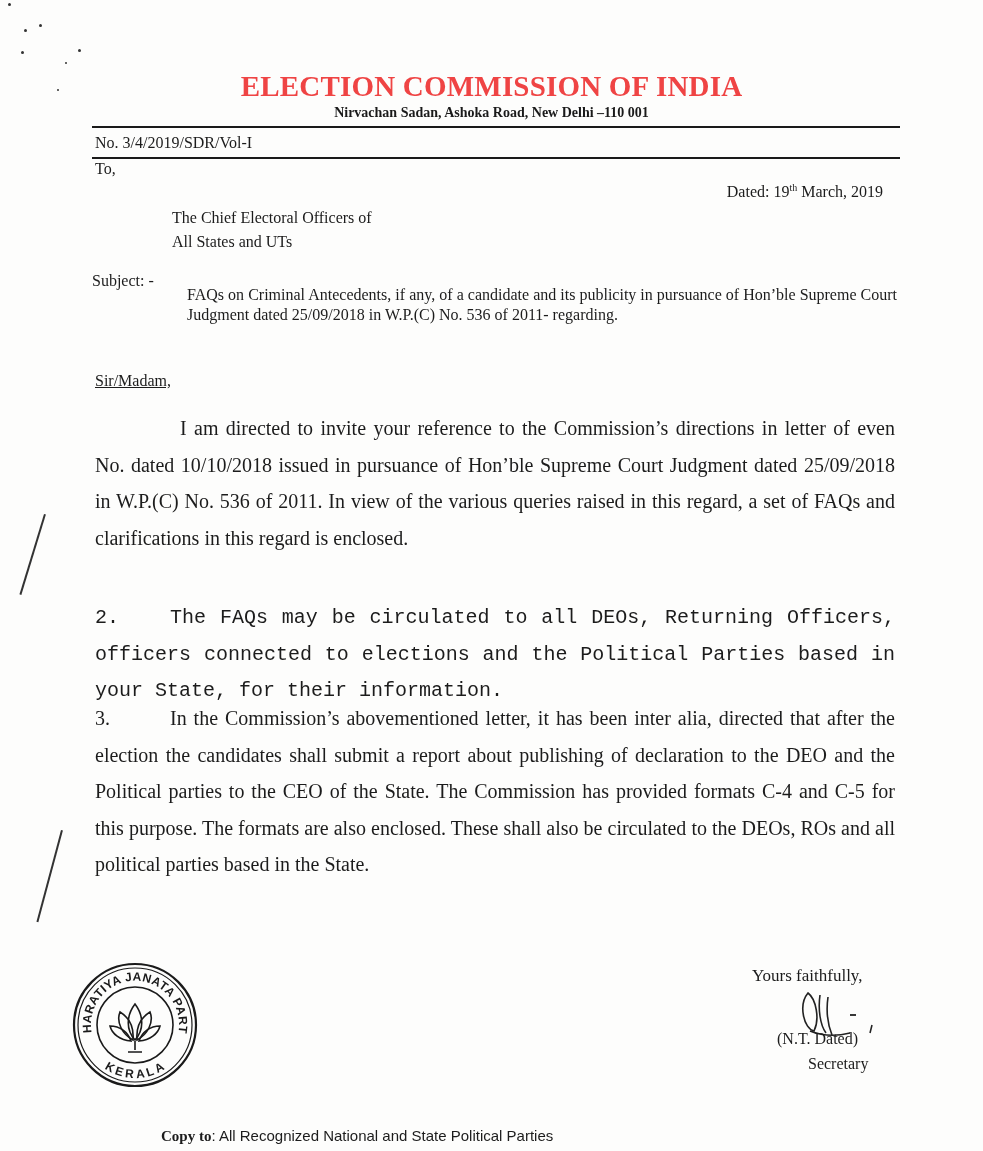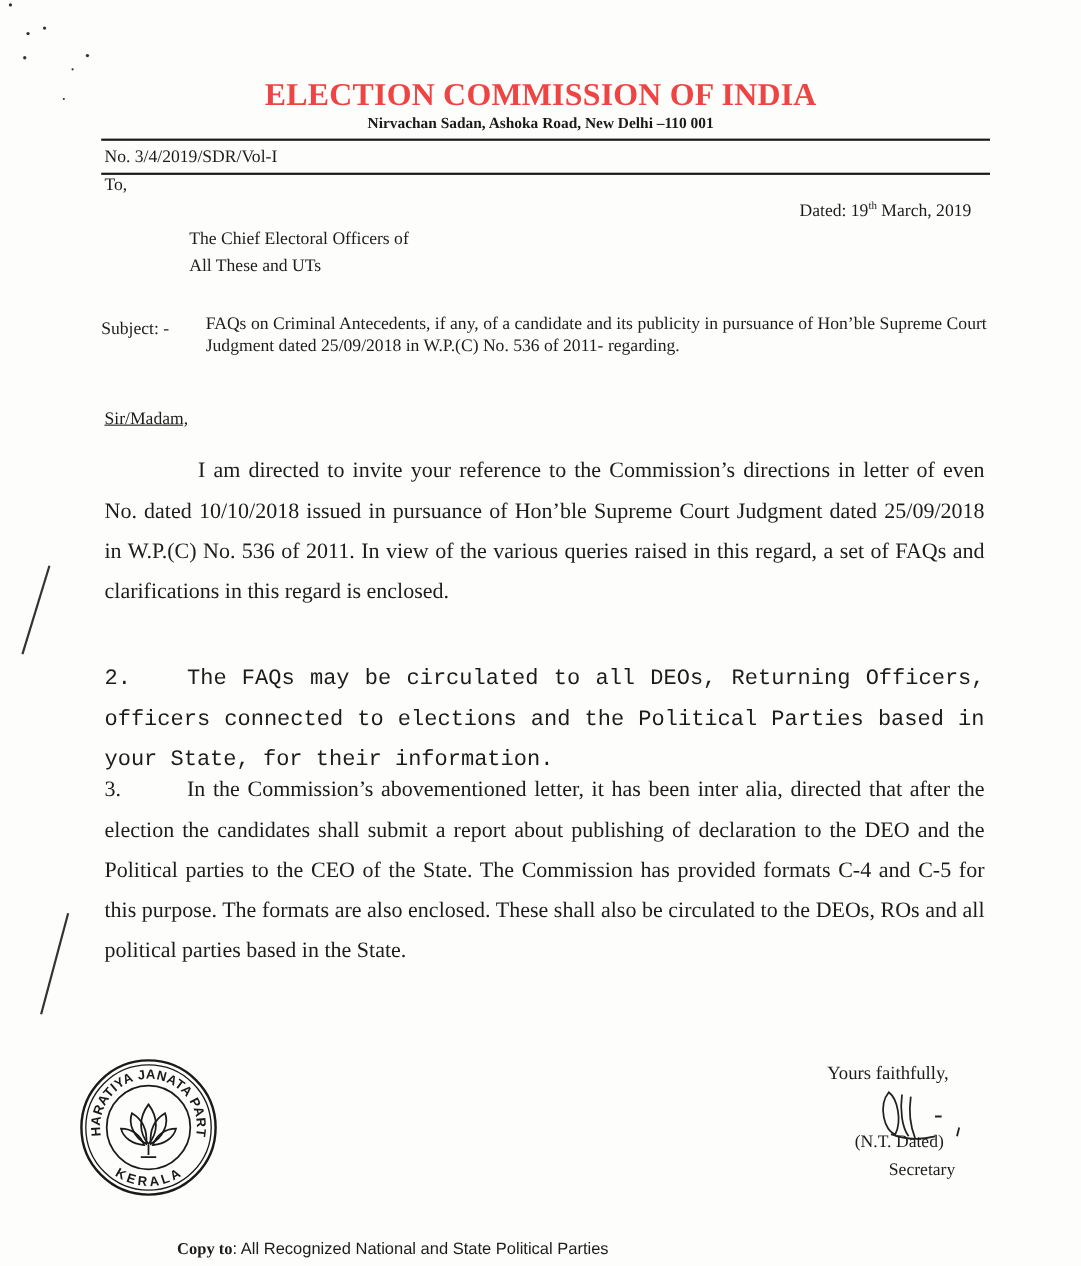--- a/index.html
+++ b/index.html
@@ -19,21 +19,21 @@
     font-size: 14px; font-weight: bold; color: #1a1a1a;
   }
   .rule { left: 92px; width: 808px; height: 2px; background: #1a1a1a; }
   .rule.top { top: 126px; }
   .rule.bottom { top: 157px; }
   .ref-no { left: 95px; top: 134px; font-size: 16px; }
   .dated { right: 100px; top: 134px; font-size: 16px; margin-top: 48px; }
   .dated sup { font-size: 10px; }
   .to { left: 95px; top: 160px; font-size: 16px; }
   .addressee { left: 172px; top: 206px; font-size: 16px; line-height: 24px; }
-  .subject-label { left: 92px; top: 291px; font-size: 16px; }
+  .subject-label { left: 92px; top: 272px; font-size: 16px; }
   .subject-text { left: 187px; top: 285px; width: 710px; font-size: 16px; line-height: 20px; text-align: justify; }
   .salutation { left: 95px; top: 372px; font-size: 16px; text-decoration: underline; }
   .para {
     left: 95px; width: 800px; font-size: 20px; line-height: 36.5px;
     text-align: justify; text-align-last: left;
   }
   .p1 { top: 410px; text-indent: 85px; }
   .p2 { top: 600px; font-family: Liberation Mono, monospace; }
   .p3 { top: 700px; }
   .para .num { display: inline-block; width: 75px; }
@@ -67,21 +67,21 @@
 <div class="abs address">Nirvachan Sadan, Ashoka Road, New Delhi –110 001</div>
 
 <div class="abs rule top"></div>
 <div class="abs ref-no">No. 3/4/2019/SDR/Vol-I</div>
 <div class="abs dated"><span>Dated: 19</span><sup>th</sup><span> March, 2019</span></div>
 <div class="abs rule bottom"></div>
 
 <div class="abs to">To,</div>
 <div class="abs addressee">
   <div>The Chief Electoral Officers of</div>
-  <div>All These and UTs</div>
+  <div>All States and UTs</div>
 </div>
 
 <div class="abs subject-label">Subject: -</div>
 <div class="abs subject-text">FAQs on Criminal Antecedents, if any, of a candidate and its publicity in pursuance of Hon’ble Supreme Court Judgment dated 25/09/2018 in W.P.(C) No. 536 of 2011- regarding.</div>
 
 <div class="abs salutation">Sir/Madam,</div>
 
 <div class="abs para p1">I am directed to invite your reference to the Commission’s directions in letter of even No. dated 10/10/2018 issued in pursuance of Hon’ble Supreme Court Judgment dated 25/09/2018 in W.P.(C) No. 536 of 2011.  In view of the various queries raised in this regard, a set of FAQs and clarifications in this regard is enclosed.</div>
 <div class="abs para p2"><span class="num">2.</span><span>The FAQs may be circulated to all DEOs, Returning Officers, officers connected to elections and the Political Parties based in your State, for their information.</span></div>
 <div class="abs para p3"><span class="num">3.</span><span>In the Commission’s abovementioned letter, it has been inter alia, directed that after the election the candidates shall submit a report about publishing of declaration to the DEO and the Political parties to the CEO of the State. The Commission has provided formats C-4 and C-5 for this purpose. The formats are also enclosed. These shall also be circulated to the DEOs, ROs and all political parties based in the State.</span></div>

